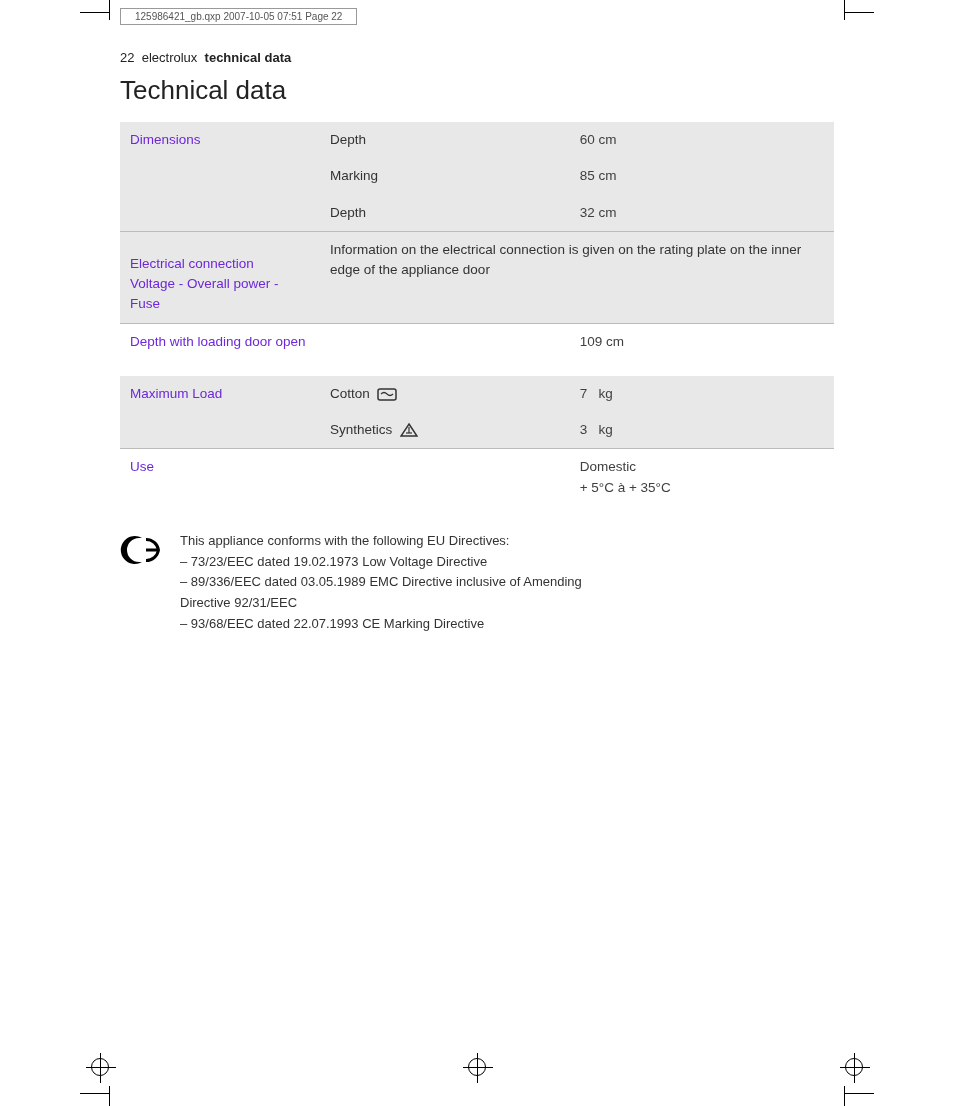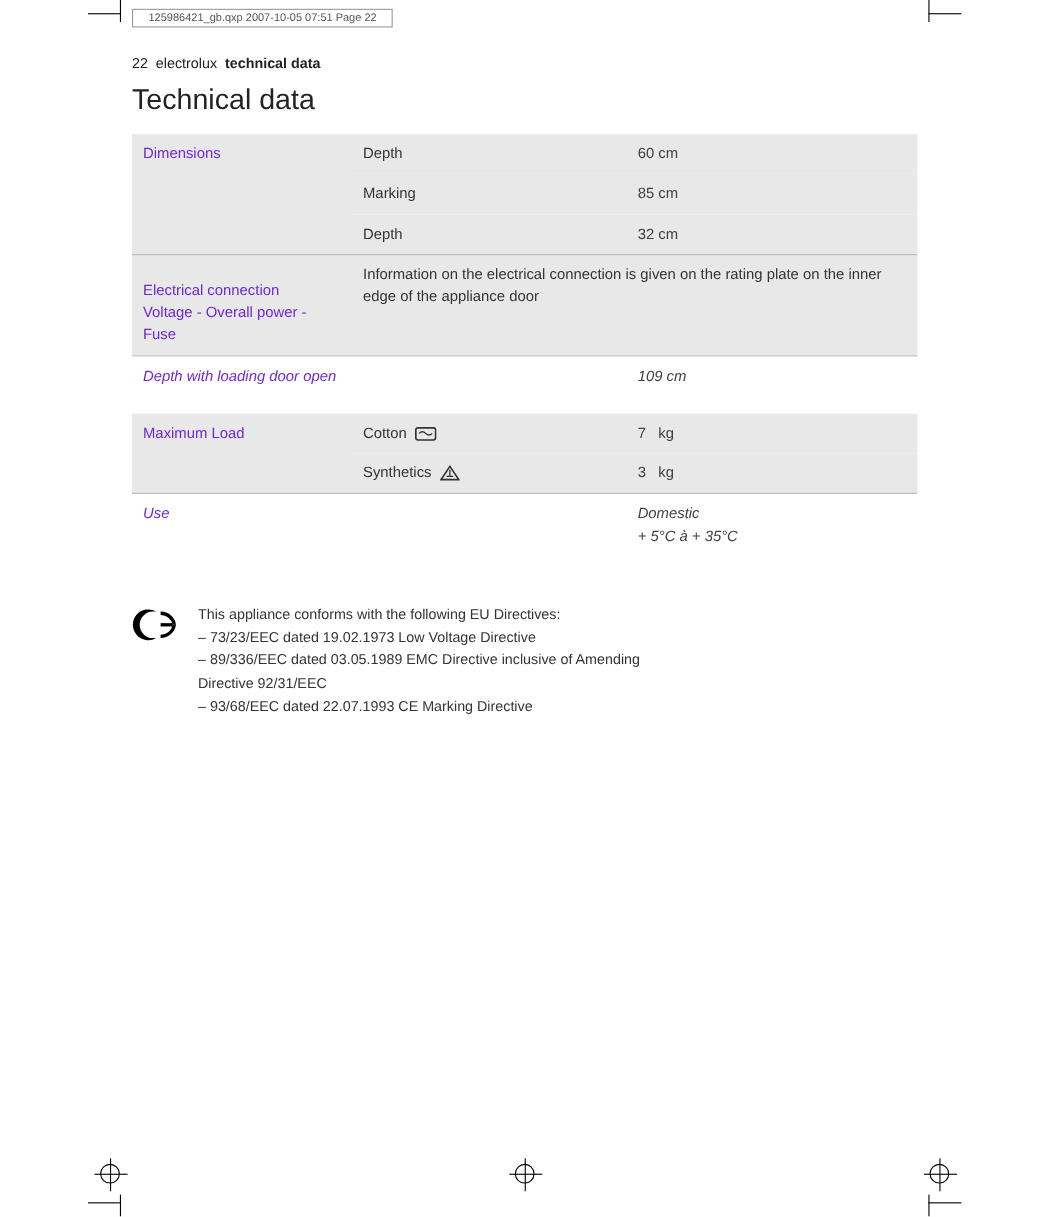--- a/index.html
+++ b/index.html
@@ -101,21 +101,20 @@
       font-size: 13.5px;
       line-height: 1.5;
     }
 
     .tech-table tr.shaded td {
       background-color: #e8e8e8;
     }
 
     .tech-table tr.white td {
       background-color: #ffffff;
-      font-style: italic;
     }
 
     .col-label {
       width: 200px;
       color: #6d28d9;
     }
 
     .col-detail {
       color: #333;
     }
@@ -250,21 +249,21 @@
       <tr class="white border-top">
         <td class="col-label">Use</td>
         <td class="col-detail"></td>
         <td class="col-value" style="padding-top:8px; padding-bottom:8px;">
           Domestic<br>+ 5°C à + 35°C
         </td>
       </tr>
     </tbody>
   </table>
 
-  <div class="ce-section" style="margin-top:43px;">
+  <div class="ce-section" style="margin-top:25px;">
     <div class="ce-mark">
       <svg width="48" height="34" viewBox="0 0 48 34">
 
         <path d="M22 5 A14 14 0 1 0 22 29 L19 29 A11 11 0 1 1 19 5 Z" fill="#000"></path>
 
         <path d="M26 5 A14 14 0 0 1 40 17 L37 17 A11 11 0 0 0 26 8 Z" fill="#000"></path>
         <path d="M26 29 A14 14 0 0 0 40 17 L37 17 A11 11 0 0 1 26 26 Z" fill="#000"></path>
         <rect x="26" y="15.5" width="11" height="3" fill="#000"></rect>
       </svg>
     </div>

